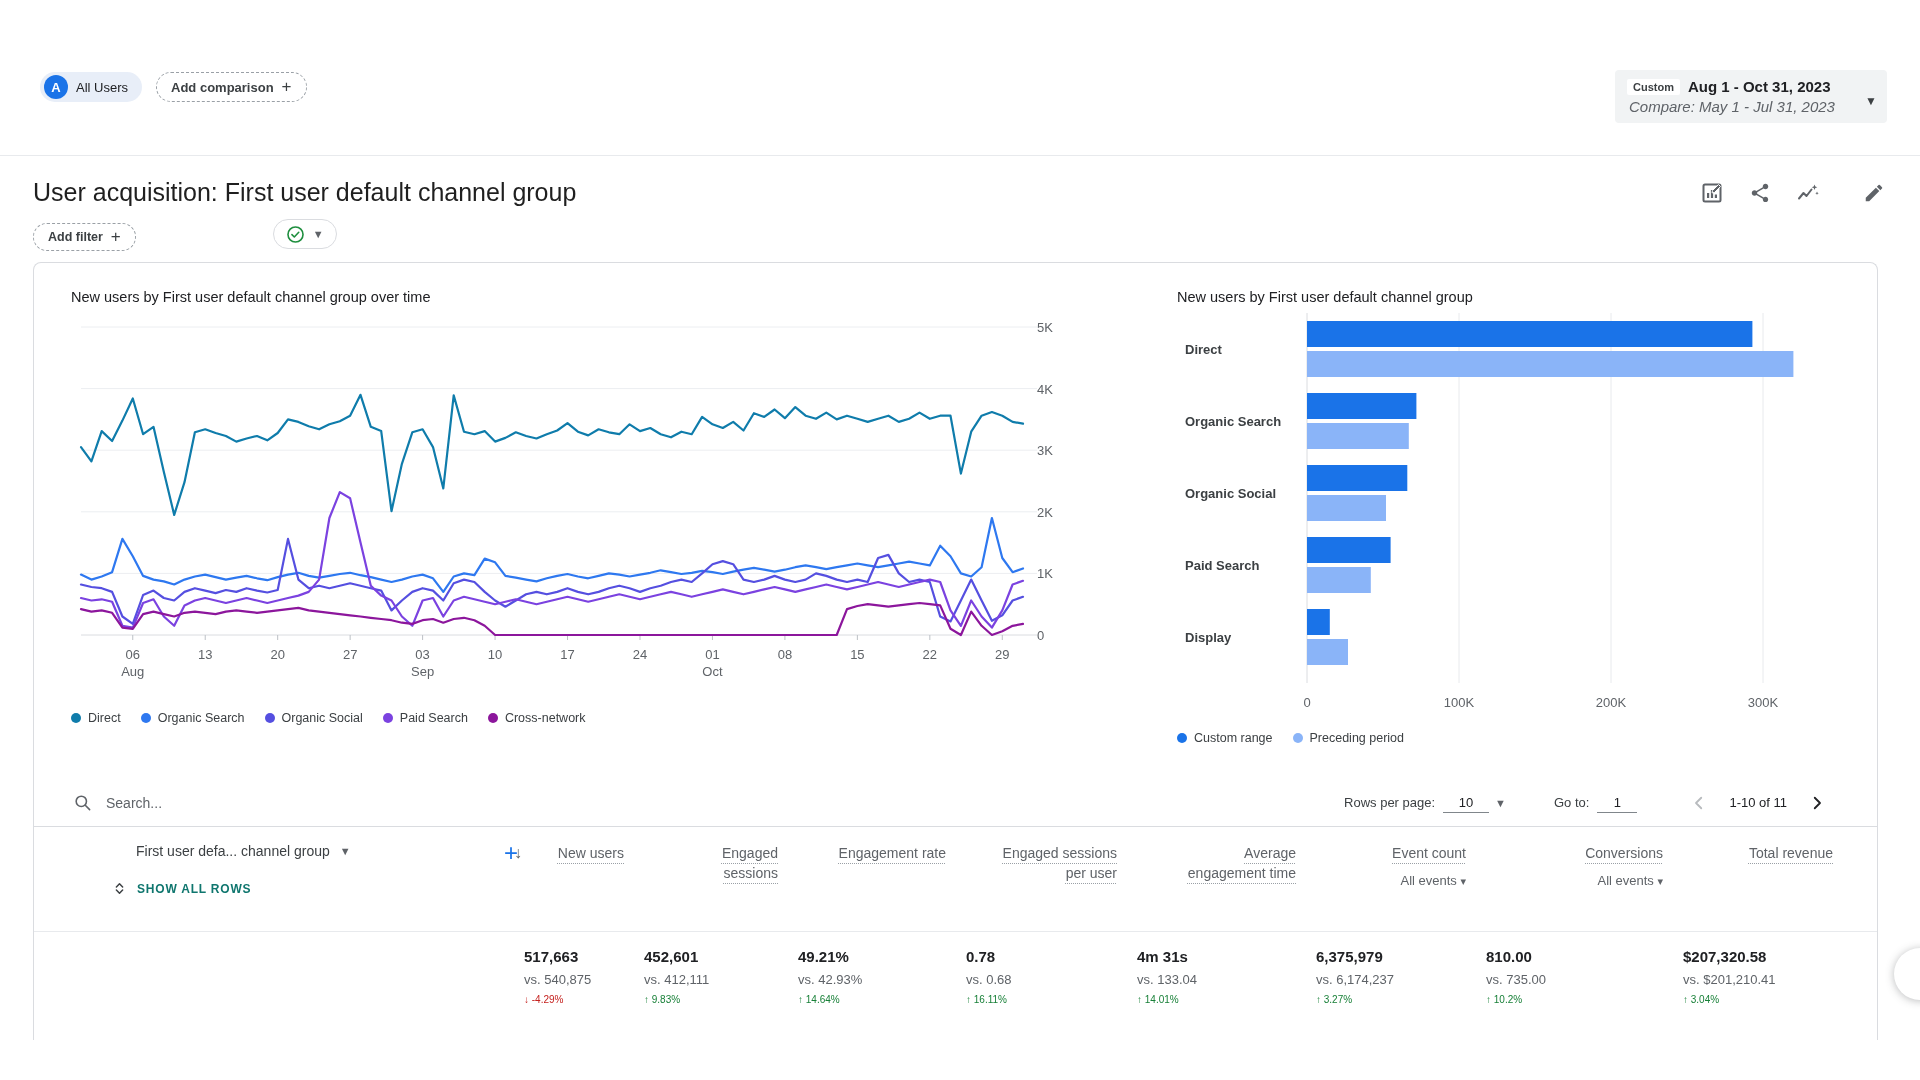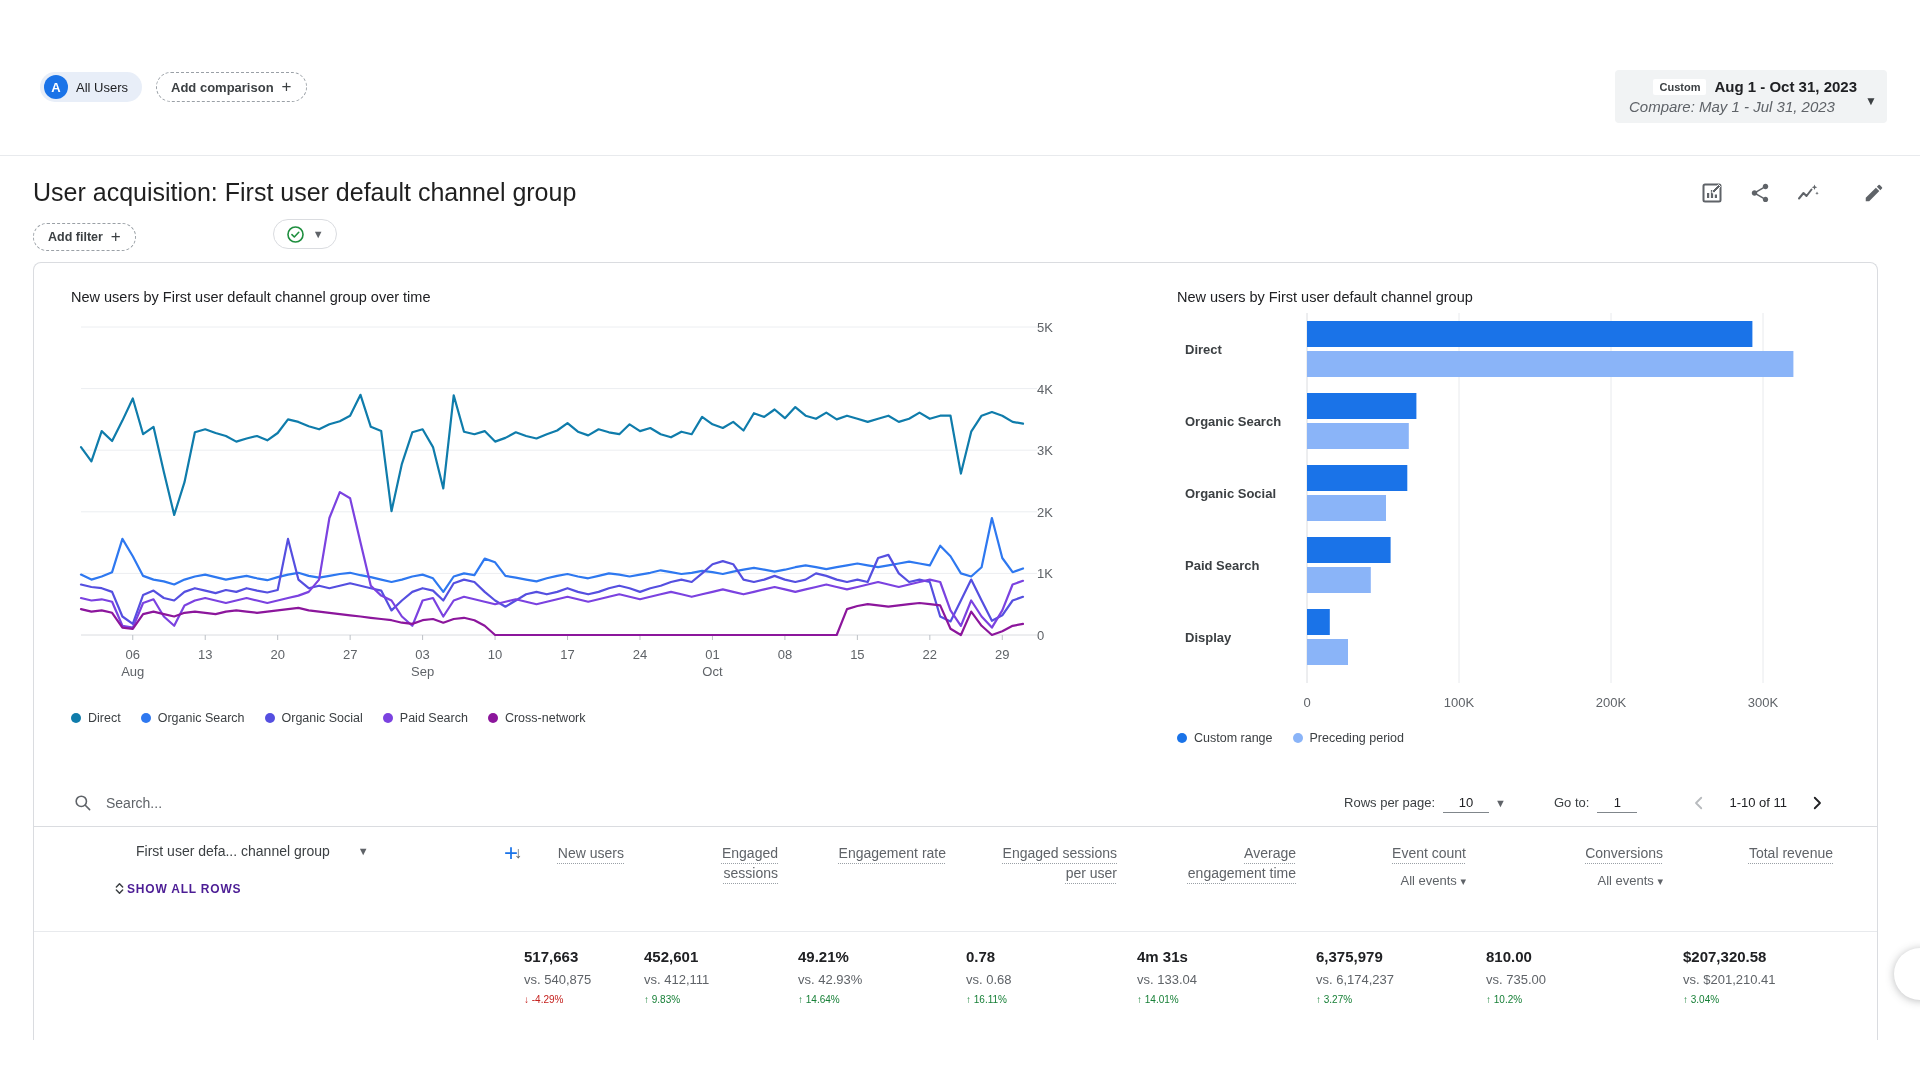--- a/index.html
+++ b/index.html
@@ -9,21 +9,21 @@
 
   
   .chip-row { position:absolute; top:72px; left:40px; display:flex; align-items:center; gap:14px; }
   .all-users-chip { display:flex; align-items:center; gap:8px; background:#e8eef8; border-radius:16px; padding:3px 14px 3px 4px; height:30px; }
   .avatar { width:24px; height:24px; border-radius:50%; background:#1a73e8; color:#fff; font-size:13px; font-weight:bold; display:flex; align-items:center; justify-content:center; }
   .all-users-chip span.lbl { font-size:13px; color:#202124; }
   .dashed-chip { display:flex; align-items:center; gap:8px; border:1px dashed #9aa0a6; border-radius:16px; padding:0 14px; height:30px; font-size:13px; font-weight:bold; color:#3c4043; background:#fff; }
   .dashed-chip .plus { font-size:17px; font-weight:normal; color:#3c4043; }
 
   .date-selector { position:absolute; top:70px; right:33px; width:272px; background:#f1f3f4; border-radius:4px; padding:8px 30px 8px 12px; cursor:pointer; }
-  .date-line1 { display:flex; align-items:center; gap:8px;justify-content:flex-end; }
+  .date-line1 { display:flex; align-items:center; gap:8px; }
   .custom-badge { background:#fff; font-size:11px; font-weight:bold; color:#3c4043; padding:2px 6px; border-radius:2px; }
   .date-range { font-size:15px; font-weight:bold; color:#202124; }
   .date-compare { font-size:15px; color:#5f6368; margin-top:3px; margin-left:2px;font-style:italic; }
   .date-caret { position:absolute; right:10px; top:24px; color:#3c4043; font-size:12px; }
 
   .top-divider { position:absolute; top:155px; left:0; width:1920px; height:1px; background:#e8eaed; }
 
   
   .title-row { position:absolute; top:178px; left:33px; display:flex; align-items:center; gap:12px;flex-direction:column; }
   .page-title { font-size:25px; font-weight:400; color:#1f1f1f; }
@@ -60,23 +60,23 @@
   .pager .gap { width:28px; }
   .chev { width:28px; height:28px; display:flex; align-items:center; justify-content:center; cursor:pointer; }
   .range-txt { font-size:13px; color:#202124; padding:0 6px; }
 
   .tgrid { display:grid; grid-template-columns:470px 120px 154px 168px 171px 179px 170px 197px 170px 1fr; }
   .hdr-row { padding-top:16px; min-height:104px; }
   .hdr-cell { text-align:right; font-size:14px; color:#5f6368; line-height:20px; padding-left:56px; }
   .th-label { text-decoration:underline dotted #9aa0a6 1px; text-underline-offset:5px; }
   .th-sub { margin-top:8px; font-size:13px; color:#5f6368; }
   .dim-head { padding-left:102px; text-align:left; }
-  .dim-line1 { display:flex; align-items:center; gap:28px; font-size:14px; color:#3c4043; position:relative; }
+  .dim-line1 { display:flex; align-items:center; gap:10px; font-size:14px; color:#3c4043; position:relative; }
   .add-col-btn { position:absolute; left:368px; top:-4px; color:#1a73e8; font-size:24px; font-weight:400; cursor:pointer; }
-  .showall { display:flex; align-items:center; margin-top:22px; margin-left:-24px; font-size:12px; font-weight:bold; letter-spacing:.8px; color:#4c1d95; cursor:pointer; }
+  .showall { display:flex; align-items:center; gap:10px; margin-top:22px; margin-left:-24px; font-size:12px; font-weight:bold; letter-spacing:.8px; color:#0f766e; cursor:pointer; }
   .firstcell { display:flex; justify-content:flex-end; gap:6px; }
   .sort-arrow { color:#5f6368; font-size:16px; margin-right:auto; margin-left:-46px; }
   .tot-row { border-top:1px solid #e8eaed; padding:16px 0 22px 0; }
   .tot-cell { text-align:left; padding-left:20px; }
   .tval { font-size:15px; font-weight:bold; color:#202124; }
   .tvs { font-size:13px; color:#5f6368; margin-top:7px; }
   .tdelta { font-size:10px; margin-top:7px; }
   .tdelta.up { color:#188038; }
   .tdelta.down { color:#c5221f; }
 

